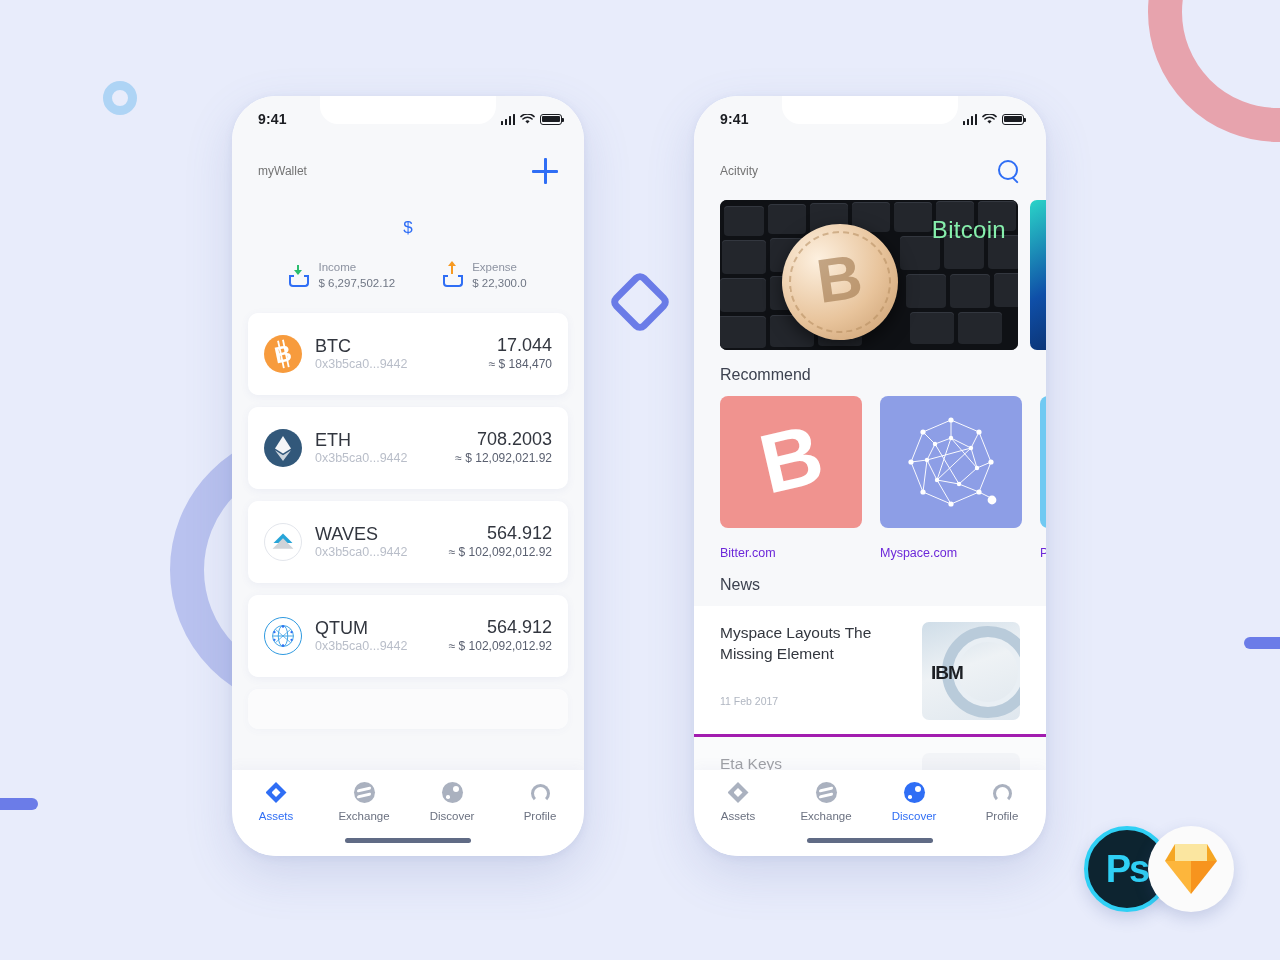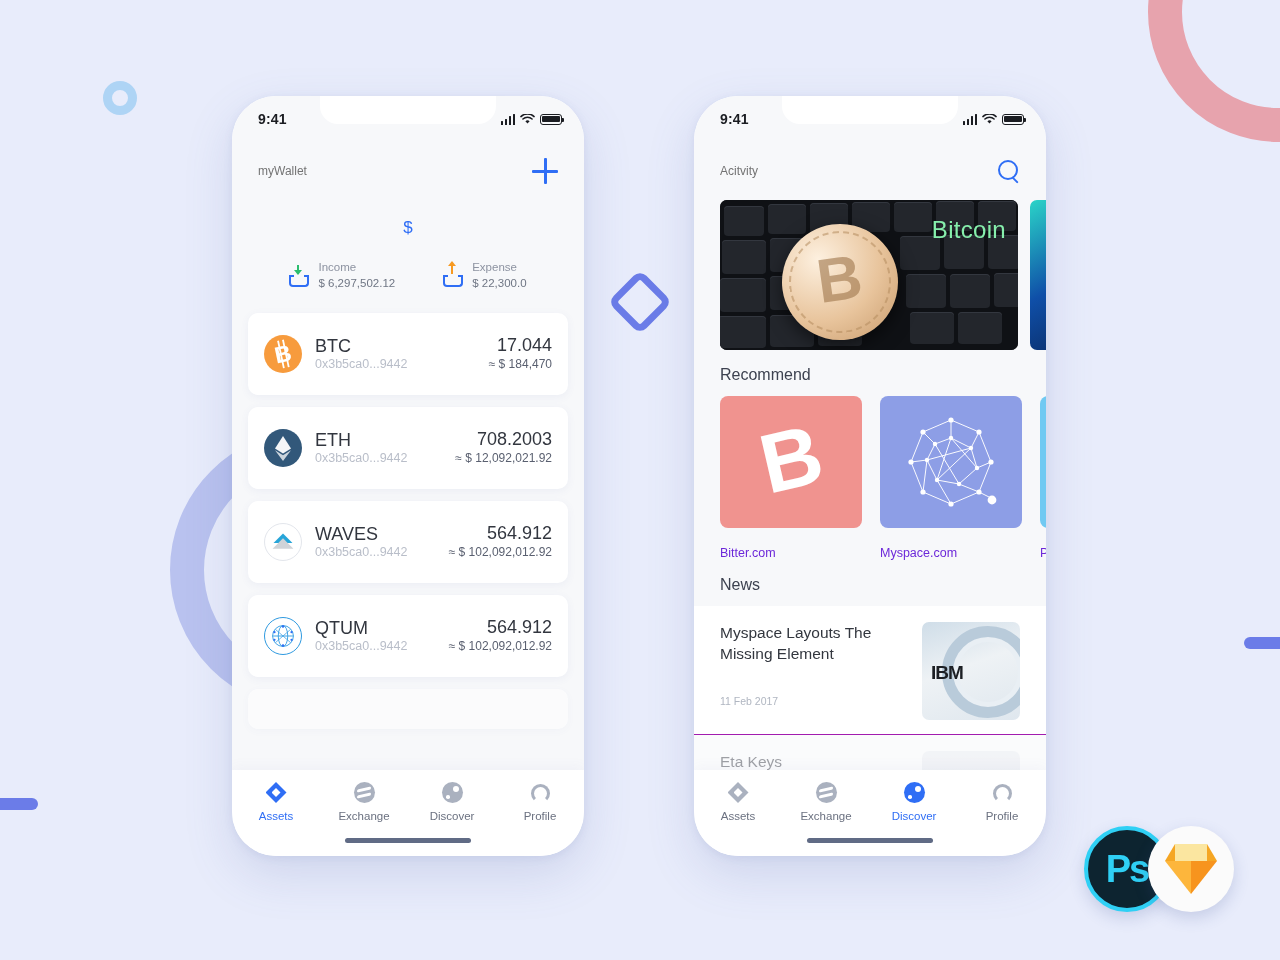--- a/index.html
+++ b/index.html
@@ -269,21 +269,21 @@
   .rec-name { font-size:12.5px; color:#6d28d9; margin-top:18px; white-space:nowrap; }
   .btc-glyph {
     font-size:84px; color:#fff; line-height:1; font-weight:bold;
     transform:rotate(-13deg); margin-top:-6px;
   }
 
   .news-list { padding:0 0 0 0; }
   .news-item {
     display:flex; align-items:flex-start; gap:14px;
     padding:16px 26px 14px; background:#fff;
-    border-bottom:1px solid #a21caf;
+    border-bottom:3px solid #a21caf;
   }
   .news-text { flex:1 1 auto; min-width:0; }
   .news-title { font-size:15.5px; color:#33373f; line-height:1.38; }
   .news-date { font-size:10.5px; color:#b0b6c1; margin-top:30px; }
   .news-thumb {
     flex:none; width:98px; height:98px; border-radius:7px; overflow:hidden;
     position:relative;
     background:linear-gradient(160deg,#cfdde8 0%,#eef2f5 45%,#dfe7ee 100%);
   }
   .news-thumb .ibm {

